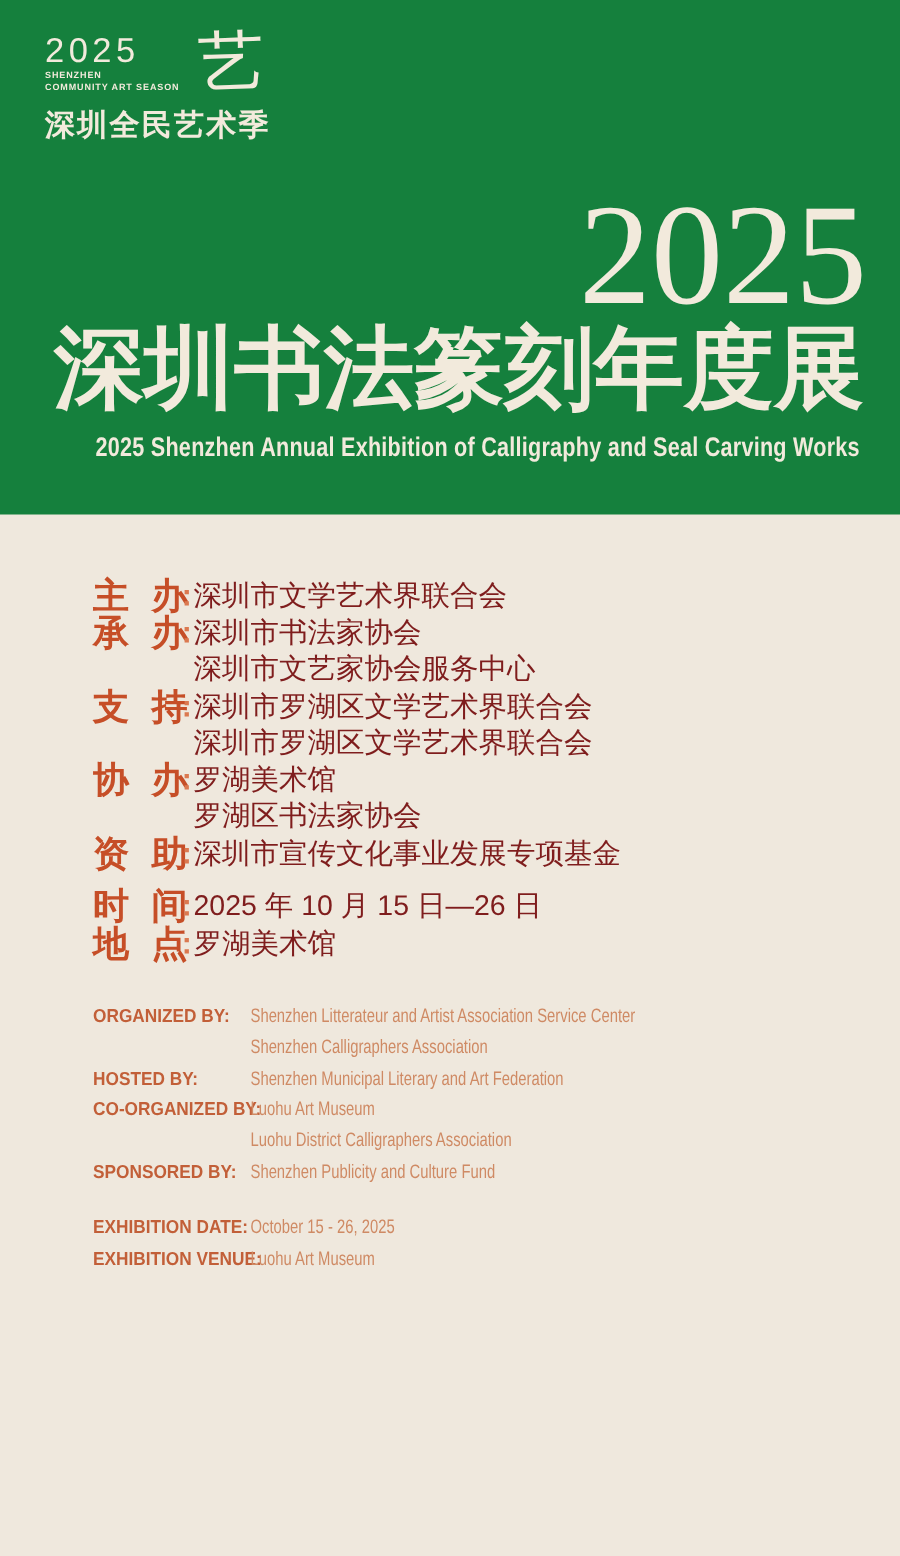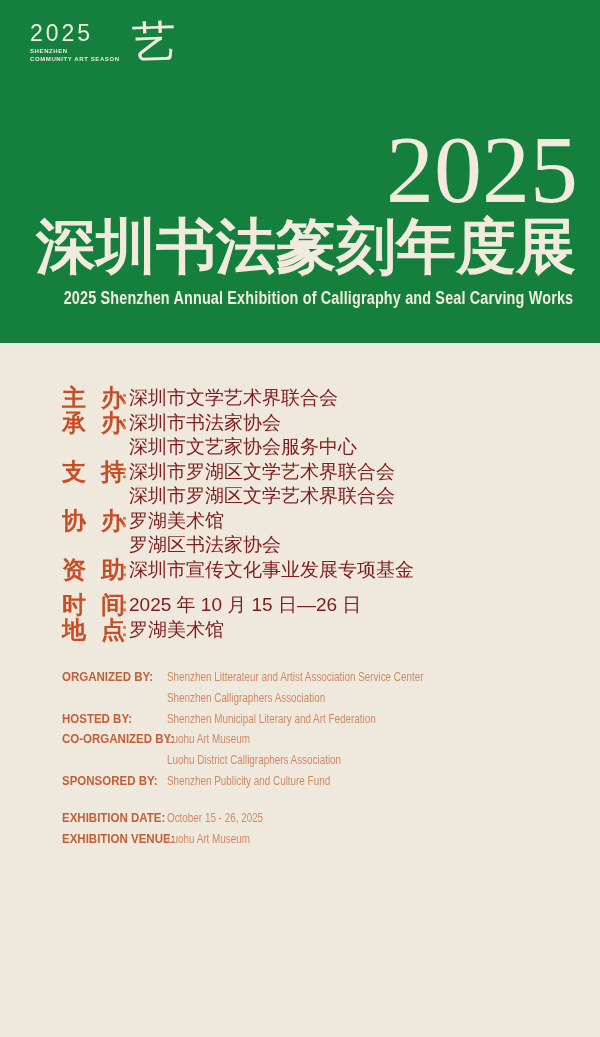--- a/index.html
+++ b/index.html
@@ -65,20 +65,21 @@
       <div class="logo-row">
         <div>
           <div class="logo-year">2025</div>
           <div class="logo-subs">
             <div>SHENZHEN</div>
             <div>COMMUNITY ART SEASON</div>
           </div>
         </div>
         <div class="logo-seal">艺</div>
       </div>
+      <div class="logo-cn">深圳全民艺术季</div>
     </div>
 
     <div class="big-year">2025</div>
 
     <div class="title-cn">深圳书法篆刻年度展</div>
 
     <div class="subtitle-wrap">
       <span class="subtitle">2025 Shenzhen Annual Exhibition of Calligraphy and Seal Carving Works</span>
     </div>
   </div>

